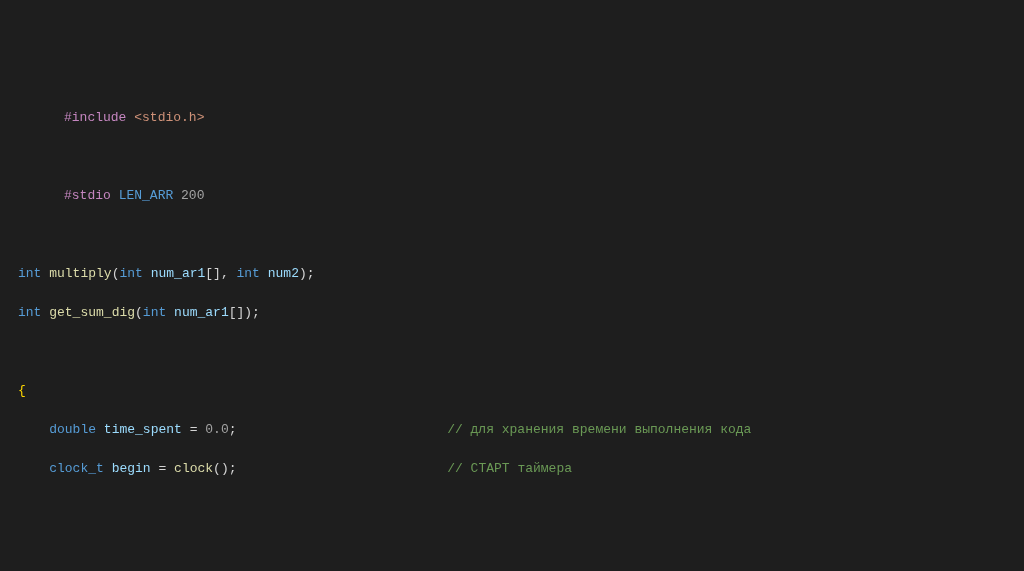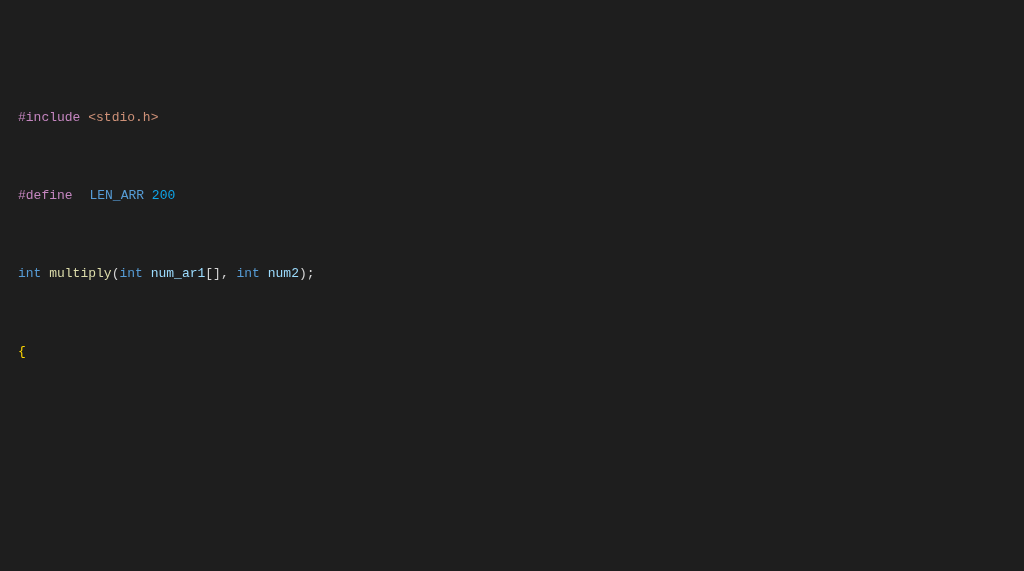--- a/index.html
+++ b/index.html
@@ -13,47 +13,50 @@
       font-size: 13px;
       line-height: 1.5;
       color: #d4d4d4;
       padding: 10px 18px;
       white-space: pre;
     }
     .line {
       display: block;
       min-height: 1.5em;
     }
-    .preprocessor { color: #c586c0; }
+    .preprocessor { color: #c586c0; margin-left: 46px; }
     .type { color: #569cd6; margin-top: 20px; }
     .string-include { color: #ce9178; font-family: Liberation Mono, monospace; }
     .func { color: #dcdcaa; }
-    .number { color: #0ea5e9; }
+    .number { color: #a3a3a3; }
     .comment { color: #6a9955; }
-    .macro { color: #569cd6; margin-left: 9px; }
+    .macro { color: #569cd6; }
     .var { color: #9cdcfe; }
     .paren { color: #d4d4d4; }
     .brace { color: #ffd700; }
     .punct { color: #d4d4d4; }
     .operator { color: #d4d4d4; }
     .code-area { display: block; }
   </style>
 </head>
 <body>
 
 
 
 <div class="code-area">
 <span class="line"><span class="preprocessor">#include</span> <span class="string-include">&lt;stdio.h&gt;</span></span>
 <span class="line"> </span>
-<span class="line"><span class="preprocessor">#define</span> <span class="macro">LEN_ARR</span> <span class="number">200</span></span>
+<span class="line"><span class="preprocessor">#stdio</span> <span class="macro">LEN_ARR</span> <span class="number">200</span></span>
 <span class="line"> </span>
 <span class="line"><span class="type">int</span> <span class="func">multiply</span><span class="paren">(</span><span class="type">int</span> <span class="var">num_ar1</span><span class="paren">[]</span><span class="punct">,</span> <span class="type">int</span> <span class="var">num2</span><span class="paren">)</span><span class="punct">;</span></span>
+<span class="line"><span class="type">int</span> <span class="func">get_sum_dig</span><span class="paren">(</span><span class="type">int</span> <span class="var">num_ar1</span><span class="paren">[]</span><span class="paren">)</span><span class="punct">;</span></span>
 <span class="line"> </span>
 <span class="line"><span class="brace">{</span></span>
+<span class="line">    <span class="type">double</span> <span class="var">time_spent</span> <span class="operator">=</span> <span class="number">0.0</span><span class="punct">;</span>                           <span class="comment">// для хранения времени выполнения кода</span></span>
+<span class="line">    <span class="type">clock_t</span> <span class="var">begin</span> <span class="operator">=</span> <span class="func">clock</span><span class="paren">()</span><span class="punct">;</span>                           <span class="comment">// СТАРТ таймера</span></span>
 
 
 
 
 
 
 
 
 
 

